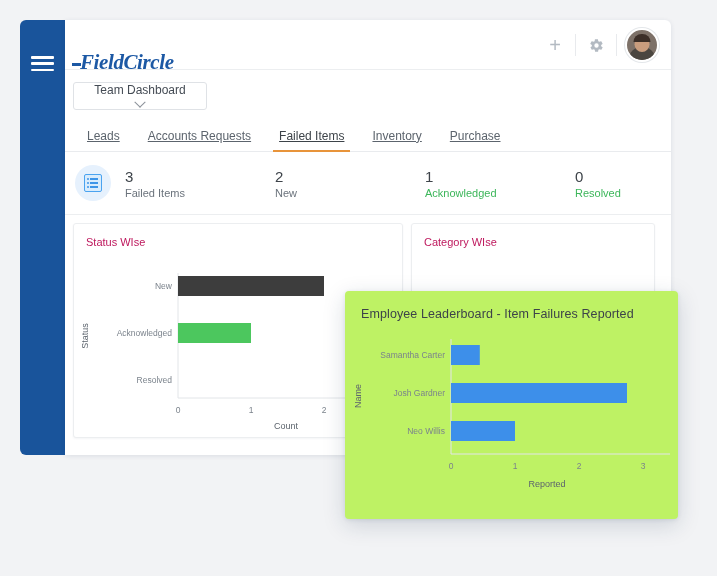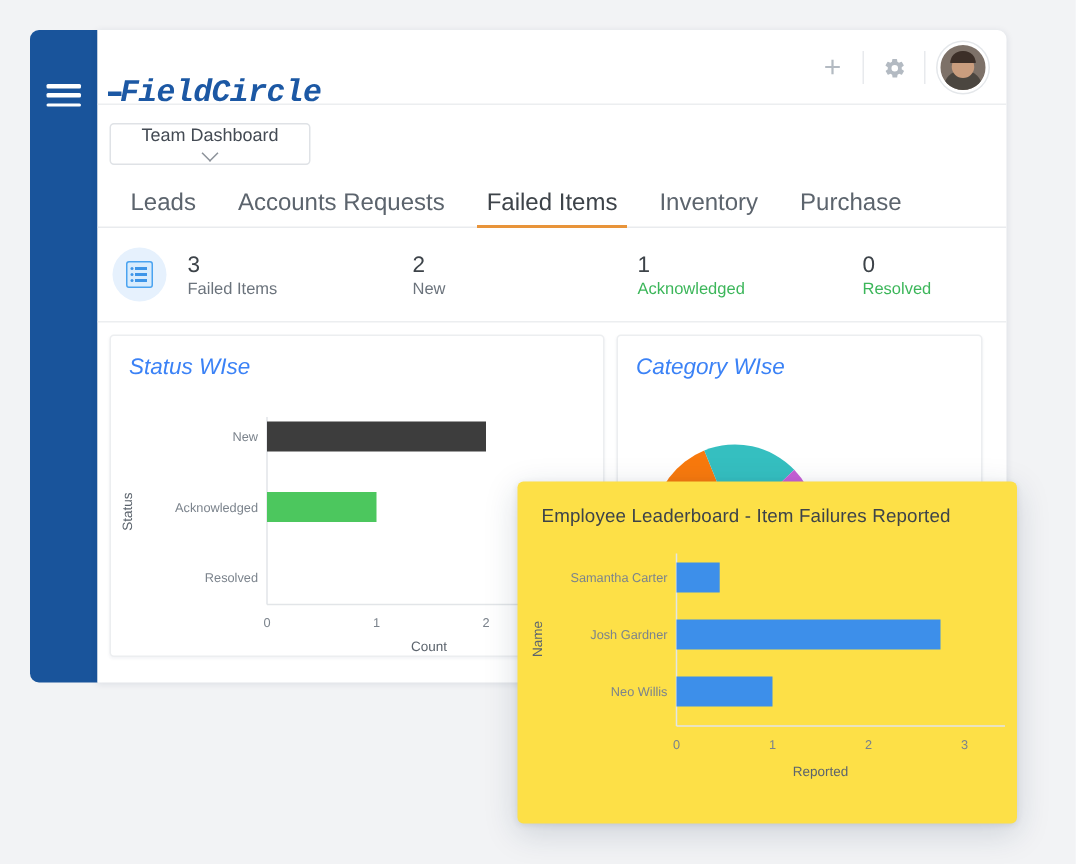--- a/index.html
+++ b/index.html
@@ -39,21 +39,21 @@
   
   .app-header {
     position: relative; height: 50px;
     border-bottom: 1px solid #eceef0;
     display: flex; align-items: center;
   }
   .logo {
     margin-left: 7px;
     font-size: 21px; font-weight: bold; font-style: italic;
     color: #1c58a4; letter-spacing: -.4px;
-    font-family: Liberation Mono, monospace;
+    font-family: Liberation Serif, serif;
     margin-top: 36px;
   }
   .logo .dash {
     display: inline-block; width: 9px; height: 3px;
     background: #1c58a4; vertical-align: 3px; margin-right: -1px;
   }
   .hdr-actions {
     position: absolute; right: 12px; top: 0; height: 50px;
     display: flex; align-items: center; gap: 0;
   }
@@ -95,23 +95,23 @@
   .chev { width: 8px; height: 8px; border-right: 1.6px solid #8b9199; border-bottom: 1.6px solid #8b9199;
           transform: rotate(45deg) translate(-2px,-2px); }
 
   
   .tabs {
     display: flex; align-items: stretch;
     border-bottom: 1px solid #e9ebee;
     padding: 0 8px; height: 32px;
   }
   .tab {
-    font-size: 16px; color: #5c646d;
+    font-size: 12px; color: #5c646d;
     padding: 0 14px; display: flex; align-items: center;
-    cursor: pointer; position: relative; white-space: nowrap;
+    cursor: pointer; position: relative; white-space: nowrap; text-decoration: underline;
   }
   .tab.active { color: #3d4349; }
   .tab.active::after {
     content: ""; position: absolute; left: 8px; right: 8px; bottom: -1px;
     height: 2.5px; background: #e8943a;
   }
 
   
   .kpi-row {
     display: flex; align-items: center;
@@ -136,31 +136,31 @@
 
   
   .charts { display: flex; padding: 8px; gap: 8px; }
   .chart-card {
     background: #fff; border: 1px solid #eceef0; border-radius: 3px;
     box-shadow: 0 1px 2px rgba(30,50,90,.05);
     position: relative;
   }
   .c-left  { width: 330px; height: 215px; }
   .c-right { width: 244px; height: 215px; overflow: hidden; }
-  .chart-title { font-size: 15px; color: #3b82f6; padding: 12px 0 0 12px; font-style: italic; }
+  .chart-title { font-size: 11px; color: #be185d; padding: 12px 0 0 12px; }
 
   
   .axis-txt { font-size: 8.5px; fill: #7b838c; font-family: "Liberation Sans", sans-serif; }
   .axis-name { font-size: 9px; fill: #5c646d; font-family: "Liberation Sans", sans-serif; }
 
   
   .float-panel {
-    position: absolute; left: 345px; top: 321px;
+    position: absolute; left: 345px; top: 291px;
     width: 333px; height: 228px;
-    background: #fde047; border-radius: 4px;
+    background: #bef264; border-radius: 4px;
     box-shadow: 0 6px 22px rgba(25,45,80,.17), 0 1px 4px rgba(25,45,80,.10);
   }
   .fp-title {
     font-size: 12.5px; color: #3d4349;
     padding: 16px 0 0 16px; letter-spacing: .1px;
   }
 </style>
 </head>
 <body>
 

